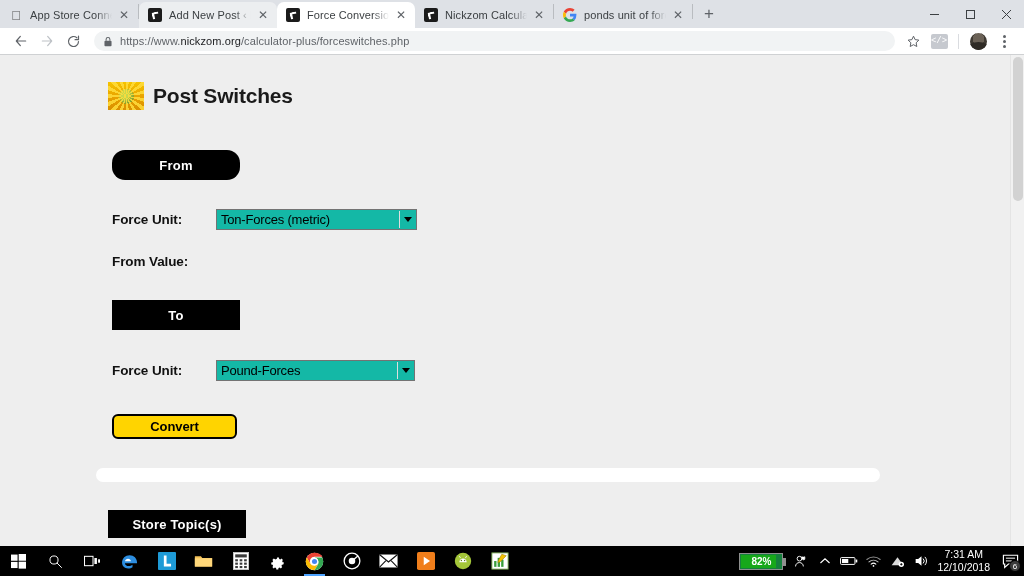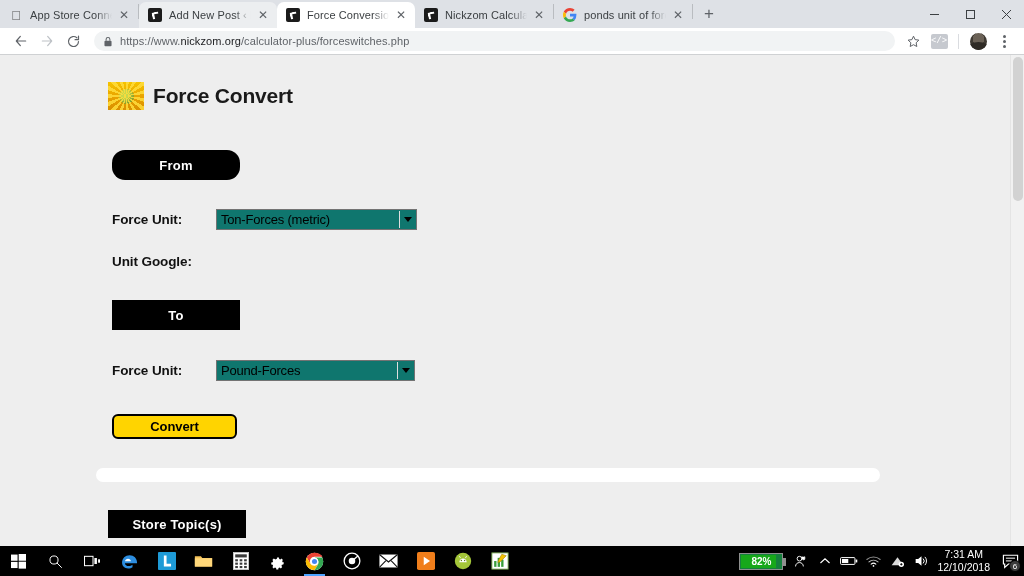--- a/index.html
+++ b/index.html
@@ -173,21 +173,21 @@
   .row-from-val  { margin-top: 18px; }
   .row-to-unit   { margin-top: 28px; }
 
   .field-label {
     width: 104px; flex: 0 0 104px;
     font-size: 13.5px; color: #111111; font-weight: bold; letter-spacing: -.1px;
   }
   .select-box {
     position: relative;
     width: 201px; height: 21px;
-    background: #0f766e; border: 1px solid #737373;
+    background: #14b8a6; border: 1px solid #737373;
     display: flex; align-items: center;
     padding: 0 16px 0 4px;
     font-size: 13px; color: #000000; letter-spacing: -.2px;
   }
   .select-box.narrow { width: 199px; }
   .sel-arrow {
     position: absolute; right: 4px; top: 50%; margin-top: -2px;
     width: 0; height: 0;
     border-left: 4px solid transparent; border-right: 4px solid transparent;
     border-top: 5px solid #000000;
@@ -399,38 +399,38 @@
             <i></i>
           </span>
       </div>
     </div>
   </div>
 
   <div class="page">
 
     <div class="site-header">
       <div class="sun-logo"></div>
-      <div class="site-title">Force Convert</div>
+      <div class="site-title">Post Switches</div>
     </div>
 
     <div class="form-area">
 
       <div class="sec-badge badge-from">From</div>
 
       <div class="field-row row-from-unit">
         <div class="field-label">Force Unit:</div>
         <div class="select-box">
           <span>Ton-Forces (metric)</span>
           <span class="sel-arrow-sep"></span>
           <span class="sel-arrow"></span>
         </div>
       </div>
 
       <div class="field-row row-from-val">
-        <div class="field-label">Unit Google:</div>
+        <div class="field-label">From Value:</div>
       </div>
 
       <div class="sec-badge badge-to">To</div>
 
       <div class="field-row row-to-unit">
         <div class="field-label">Force Unit:</div>
         <div class="select-box narrow">
           <span>Pound-Forces</span>
           <span class="sel-arrow-sep"></span>
           <span class="sel-arrow"></span>

